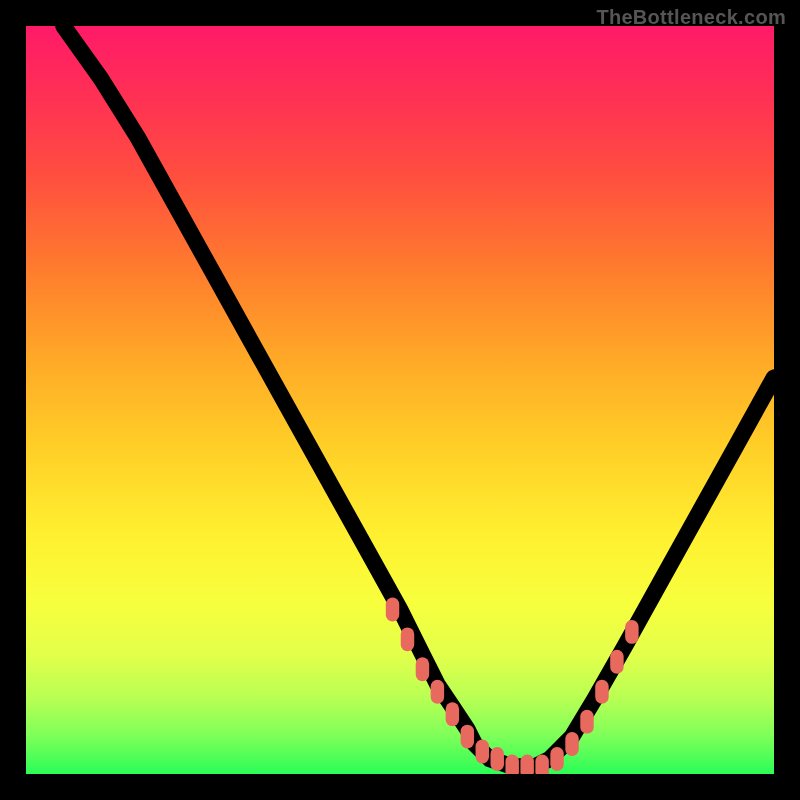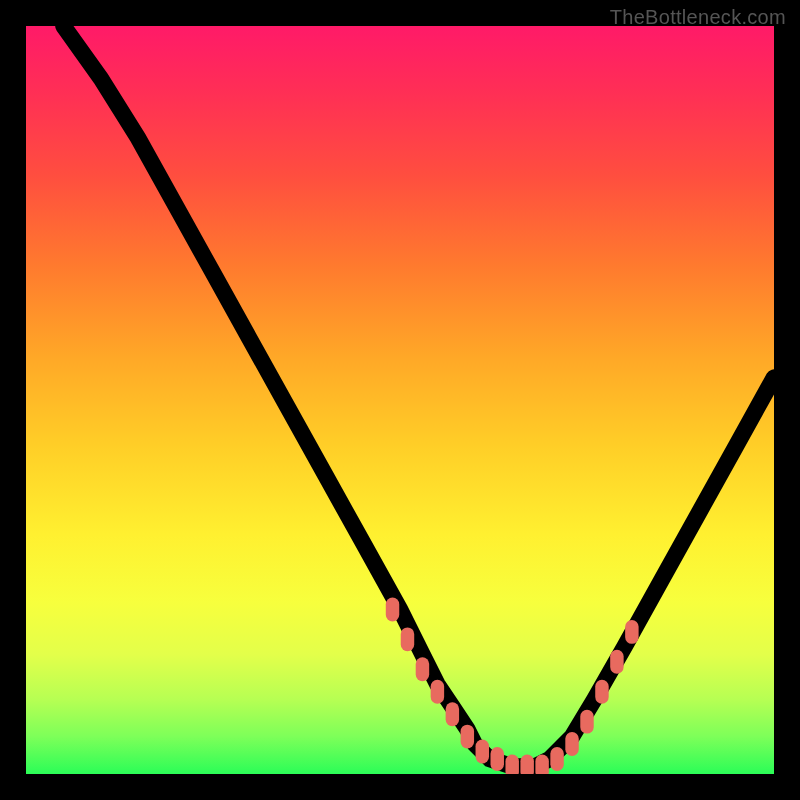--- a/index.html
+++ b/index.html
@@ -16,21 +16,21 @@
     width: 800px;
     height: 800px;
     background: #000;
   }
   .watermark {
     position: absolute;
     top: 6px;
     right: 14px;
     color: #555;
     font-size: 20px;
-    font-weight: 400;
+    font-weight: 700;
     letter-spacing: 0.3px;
     z-index: 10;
   }
   .plot {
     position: absolute;
     left: 26px;
     top: 26px;
     width: 748px;
     height: 748px;
     

